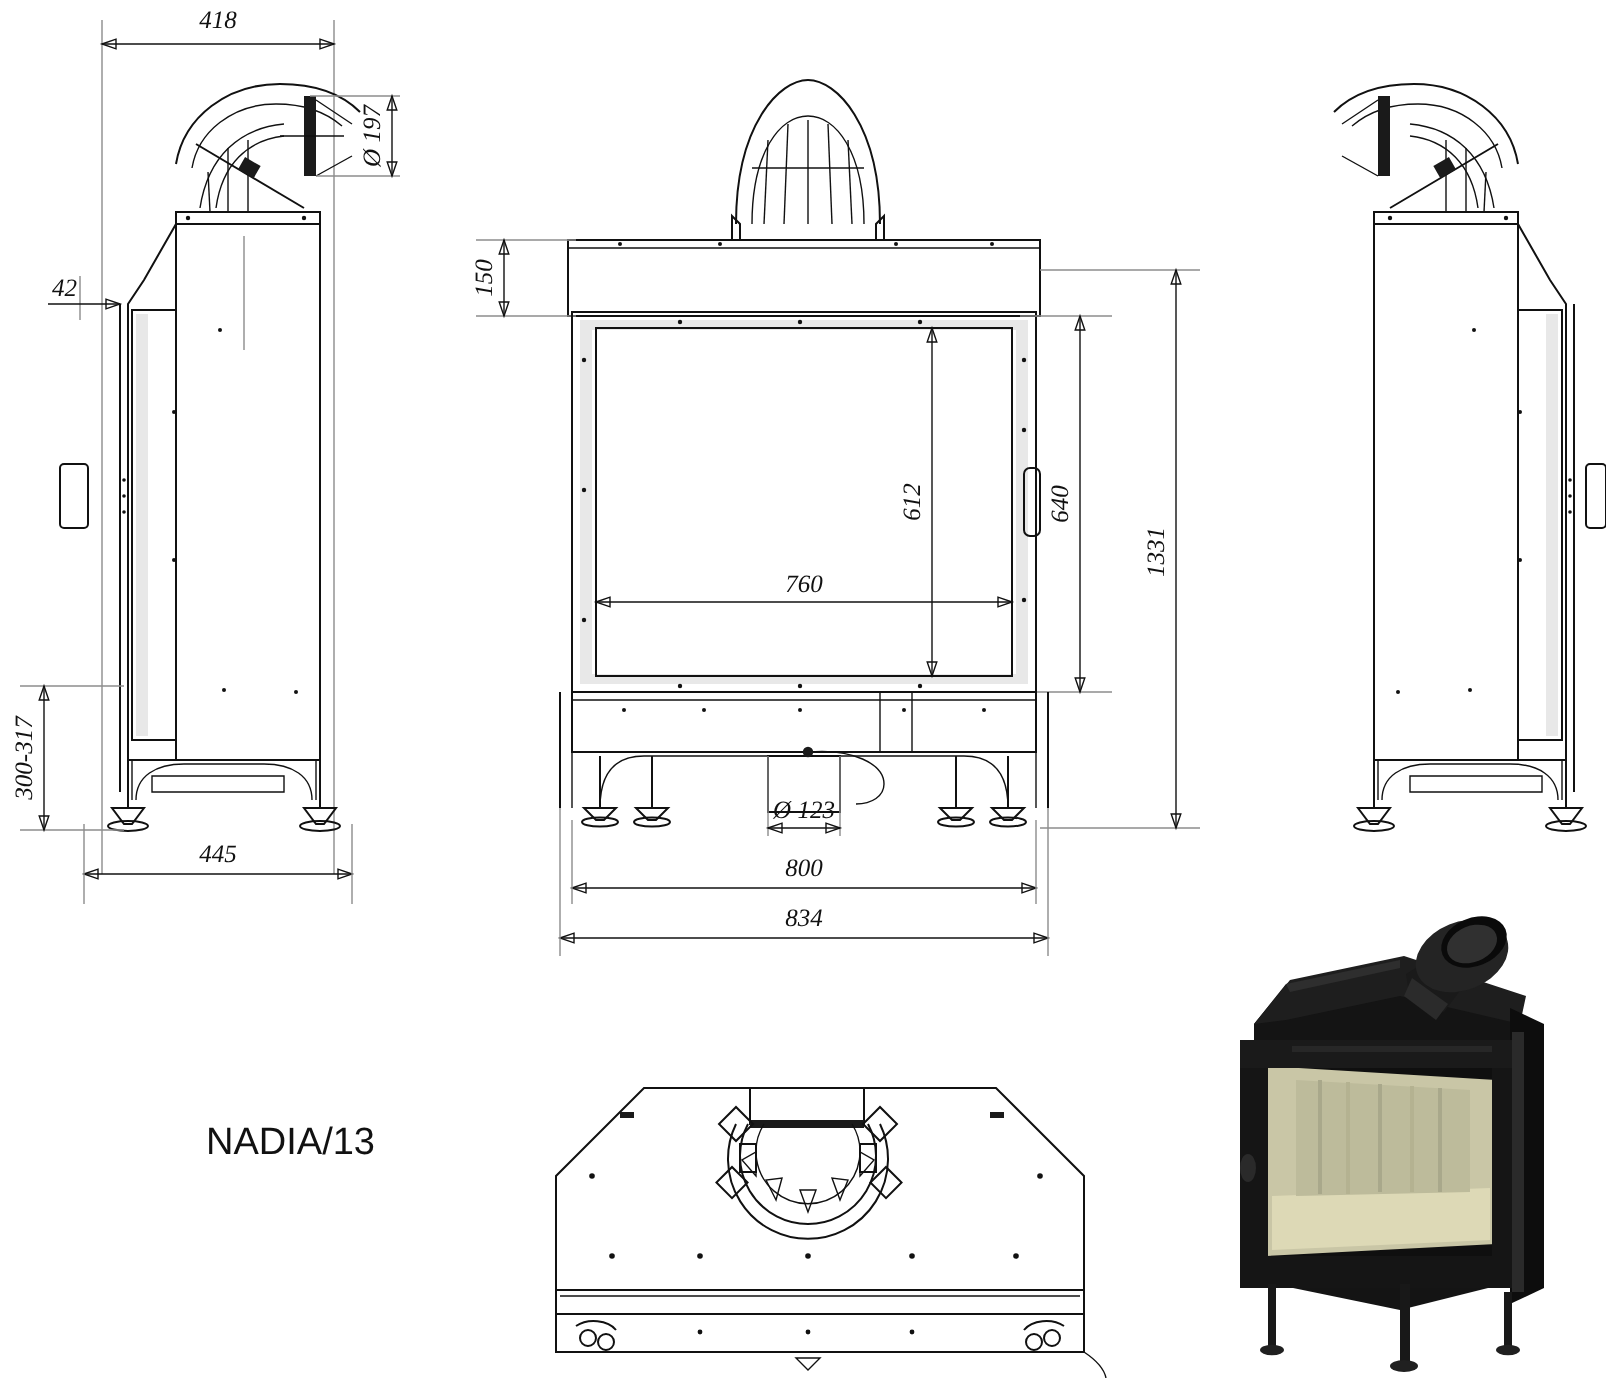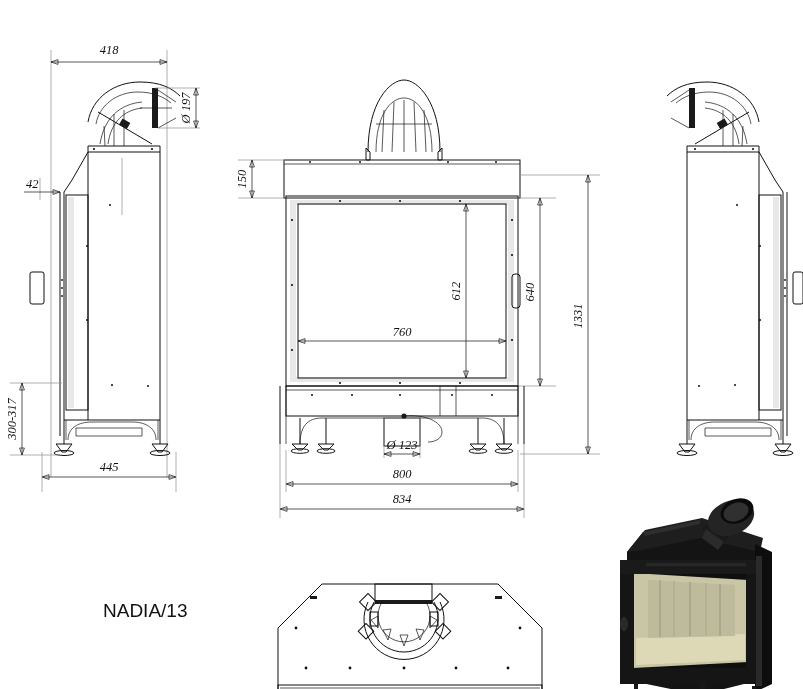--- a/index.html
+++ b/index.html
@@ -2,21 +2,21 @@
 <html><head>
 <meta charset="utf-8">
 <title>NADIA/13 Technical Drawing</title>
 <style>
   html,body{margin:0;padding:0;background:#ffffff;}
   body{
     width:803px;height:689px;overflow:hidden;position:relative;
     font-family:"Liberation Sans", sans-serif;
     color:#111;
   }
-  #sheet{position:absolute;left:0;top:0;width:803px;height:522px;margin-top:40px;}
+  #sheet{position:absolute;left:0;top:0;width:803px;height:522px;}
   svg{display:block;}
   .dimtxt{
     font-family:"Liberation Serif", serif;
     font-style:italic;
     font-size:12.5px;
     fill:#111;
   }
   .modeltxt{
     font-family:"Liberation Sans", sans-serif;
     font-size:19px;

